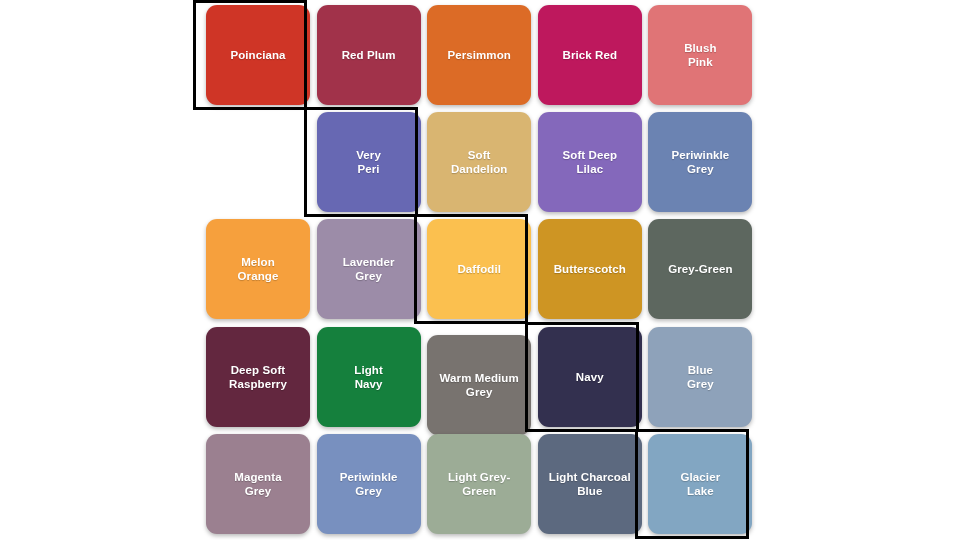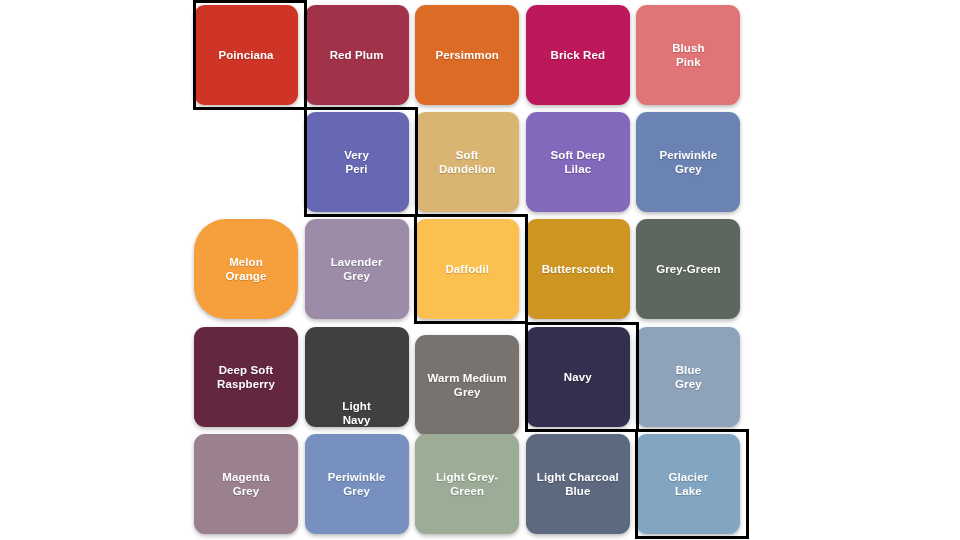--- a/index.html
+++ b/index.html
@@ -17,21 +17,21 @@
   #palette-canvas {
     position: relative;
     width: 960px;
     height: 540px;
     background: #ffffff;
   }
 
   
   #swatch-grid {
     position: absolute;
-    left: 194px;
+    left: 206px;
     top: 5px;
     width: 556px;
     height: 478px;
   }
 
   .swatch-cell {
     position: absolute;
     width: 104px;
     height: 100px;
     box-sizing: border-box;
@@ -122,21 +122,21 @@
 Lilac</div>
         </div>
       </div>
       <div class="swatch-cell" style="left: 442.4px; top: 107.2px;">
         <div class="swatch" style="background: rgb(107, 131, 178);">
           <div class="swatch-label">Periwinkle
 Grey</div>
         </div>
       </div>
       <div class="swatch-cell" style="left: 0px; top: 214.4px;">
-        <div class="swatch" style="background: rgb(246, 160, 61); border-radius: 32px;">
+        <div class="swatch" style="background: rgb(246, 160, 61);">
           <div class="swatch-label">Melon
 Orange</div>
         </div>
       </div>
       <div class="swatch-cell" style="left: 110.6px; top: 214.4px;">
         <div class="swatch" style="background: rgb(156, 140, 168);">
           <div class="swatch-label">Lavender
 Grey</div>
         </div>
       </div>
@@ -155,21 +155,21 @@
           <div class="swatch-label">Grey-Green</div>
         </div>
       </div>
       <div class="swatch-cell" style="left: 0px; top: 321.6px;">
         <div class="swatch" style="background: rgb(99, 39, 63);">
           <div class="swatch-label">Deep Soft
 Raspberry</div>
         </div>
       </div>
       <div class="swatch-cell" style="left: 110.6px; top: 321.6px;">
-        <div class="swatch" style="background: #404040; align-items: flex-end;">
+        <div class="swatch" style="background: #15803d;">
           <div class="swatch-label">Light
 Navy</div>
         </div>
       </div>
       <div class="swatch-cell" style="left: 221.2px; top: 321.6px; margin-top: 8px;">
         <div class="swatch" style="background: rgb(120, 115, 111);">
           <div class="swatch-label">Warm Medium
 Grey</div>
         </div>
       </div>

